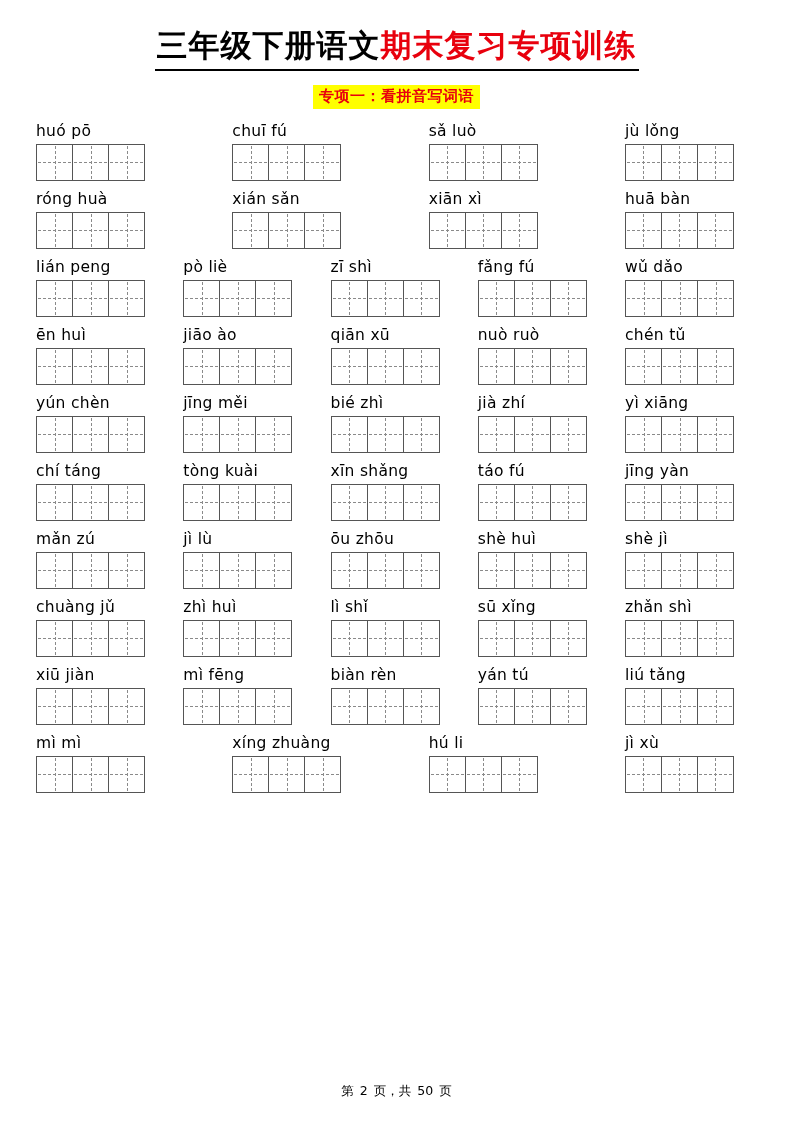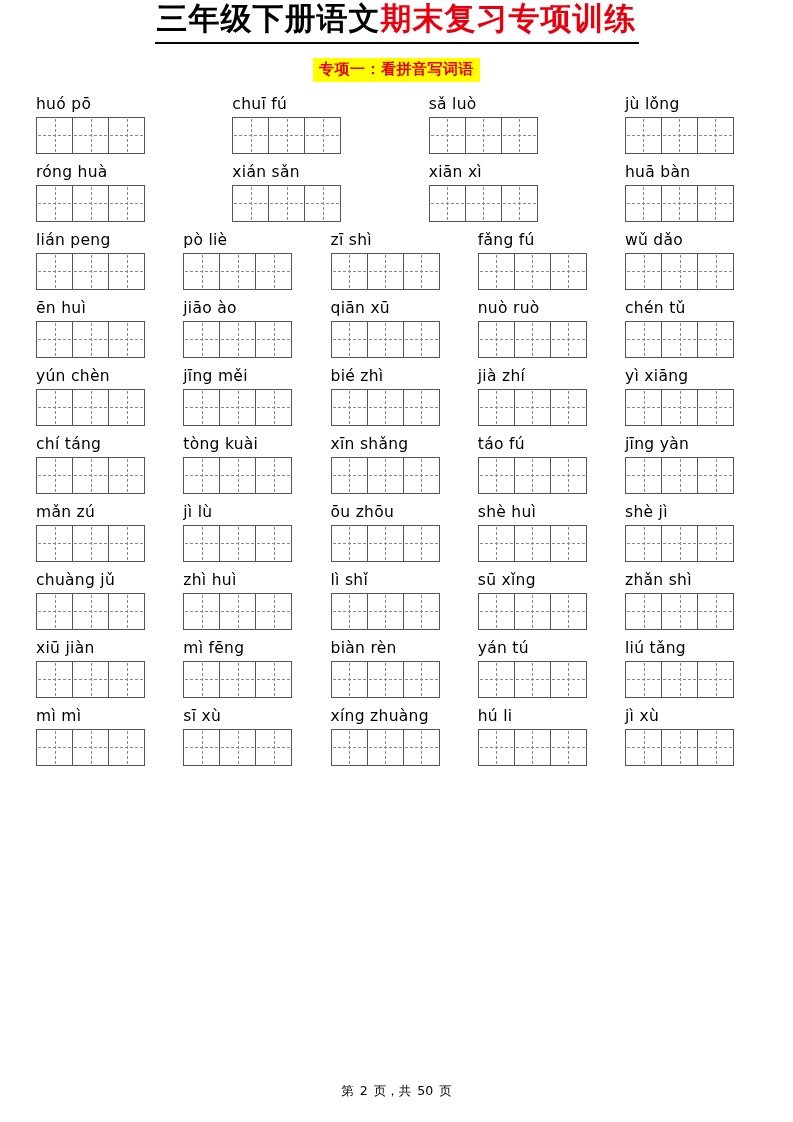--- a/index.html
+++ b/index.html
@@ -18,21 +18,21 @@
     width: 793px;
     height: 1122px;
     box-sizing: border-box;
     padding: 0;
     position: relative;
   }
 
   
   .title-wrap {
     text-align: center;
-    padding-top: 1px;
+    padding-top: 28px;
   }
   .title {
     display: inline-block;
     font-family: "DejaVu Sans", sans-serif;
     font-size: 31px;
     font-weight: bold;
     letter-spacing: 1px;
     border-bottom: 2px solid #000;
     padding: 0 2px 5px 2px;
     line-height: 1.15;
@@ -513,28 +513,20 @@
       <div class="row">
         <div class="cell">
           <div class="pinyin">mì mì</div>
           <div class="boxes">
             <div class="tz"></div>
             <div class="tz"></div>
             <div class="tz"></div>
           </div>
         </div>
         <div class="cell">
-          <div class="pinyin">sī xù</div>
-          <div class="boxes">
-            <div class="tz"></div>
-            <div class="tz"></div>
-            <div class="tz"></div>
-          </div>
-        </div>
-        <div class="cell">
           <div class="pinyin">xíng zhuàng</div>
           <div class="boxes">
             <div class="tz"></div>
             <div class="tz"></div>
             <div class="tz"></div>
           </div>
         </div>
         <div class="cell">
           <div class="pinyin">hú li</div>
           <div class="boxes">

